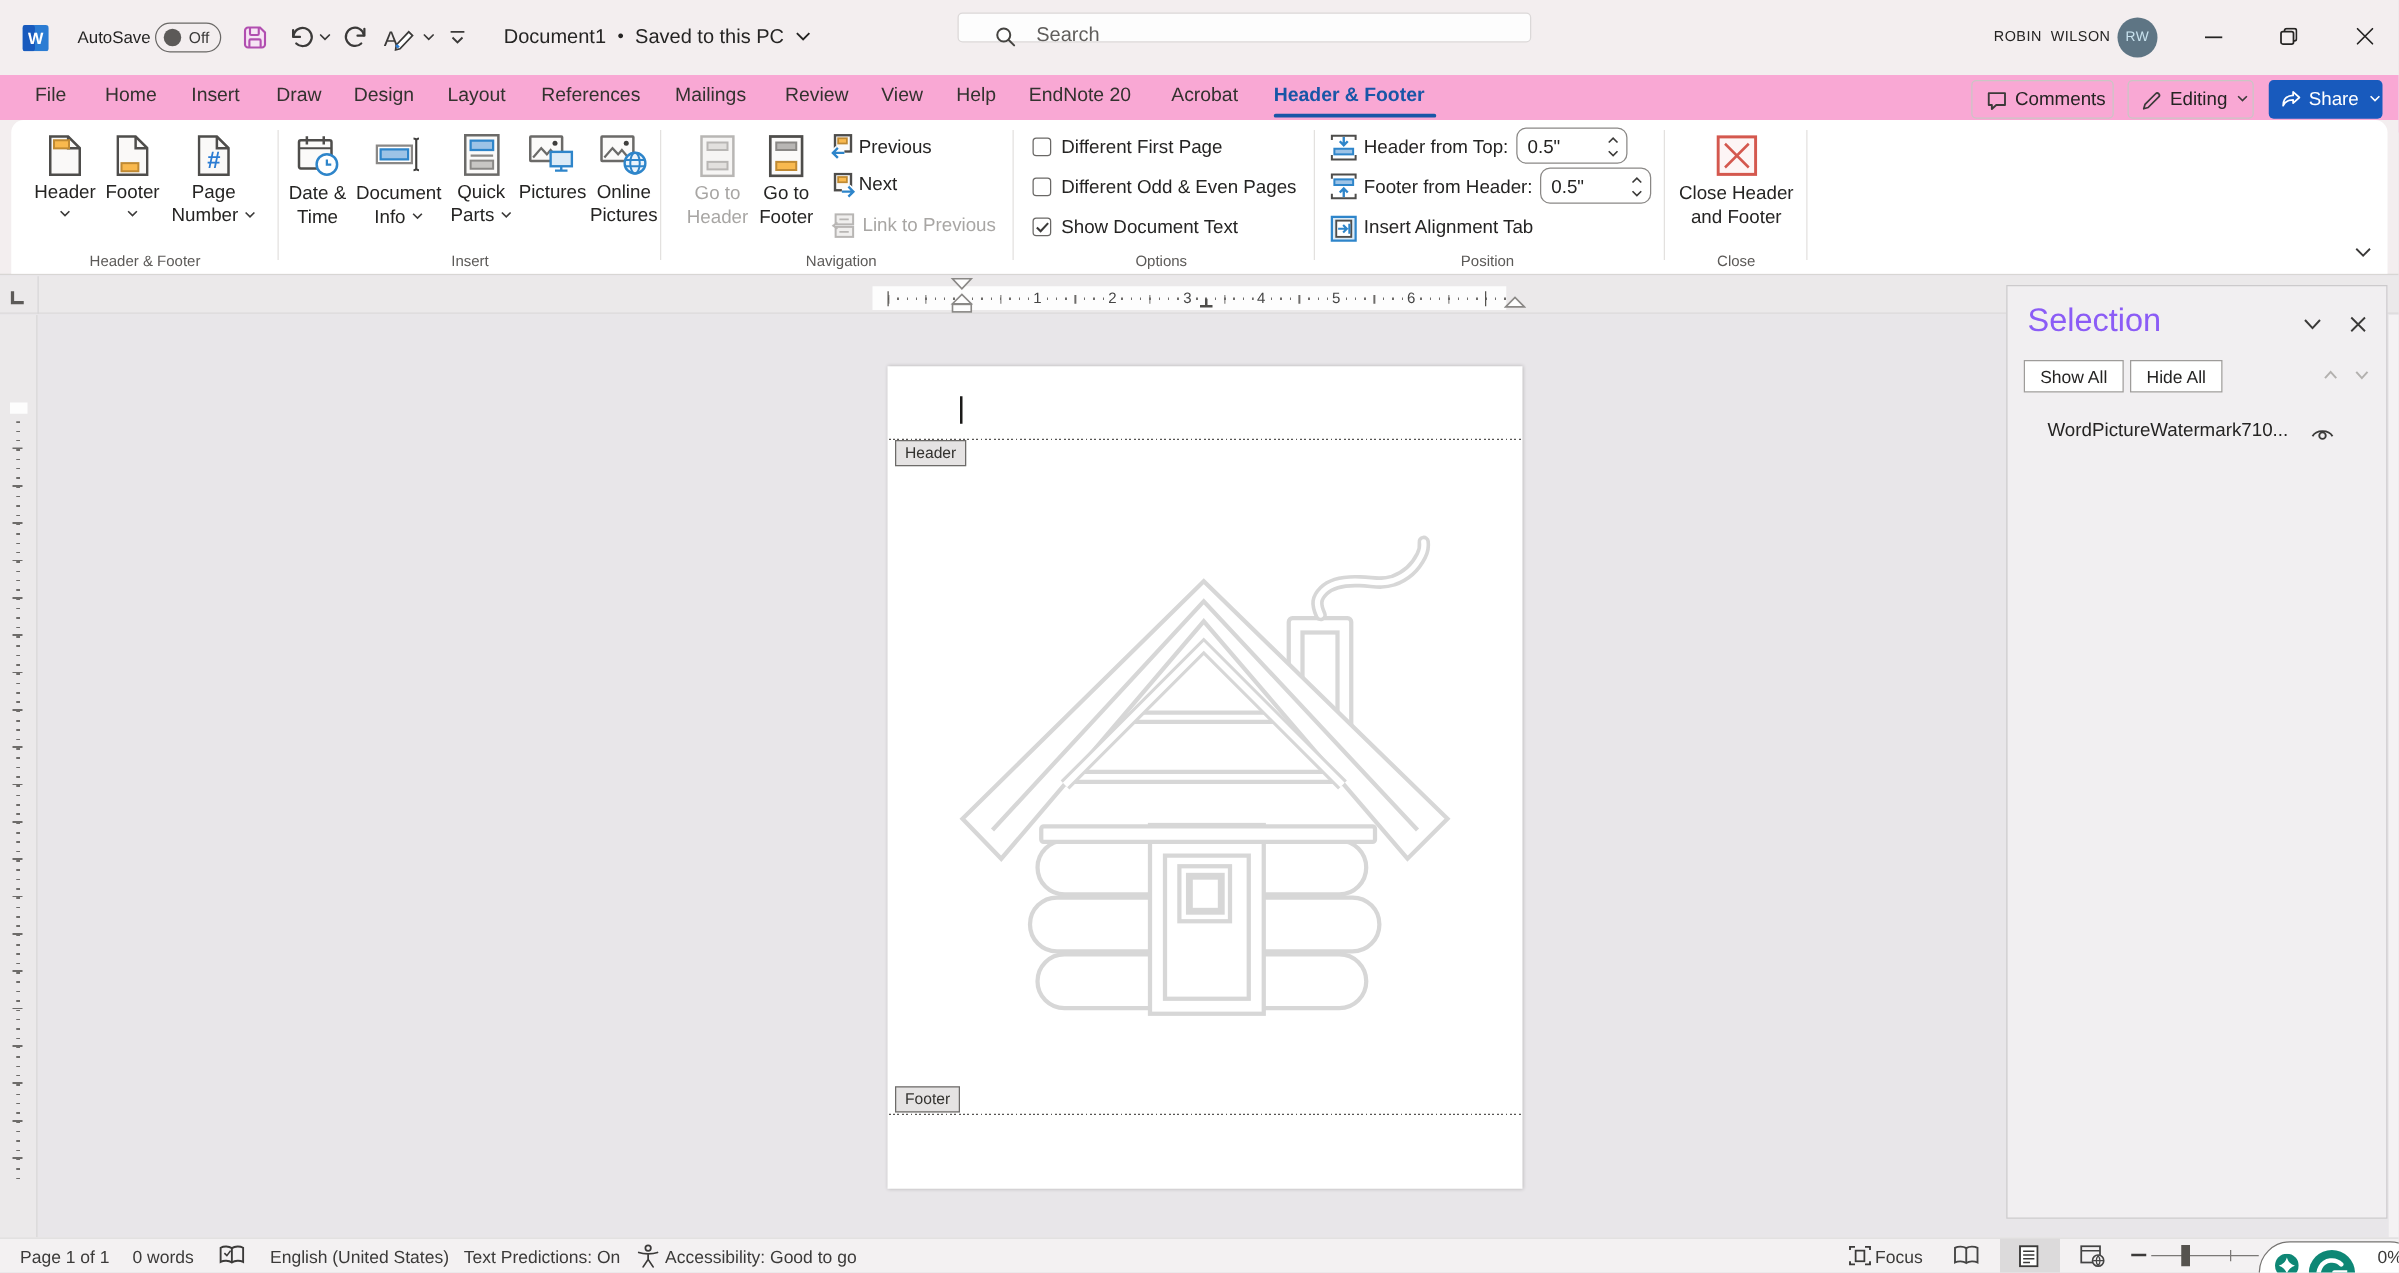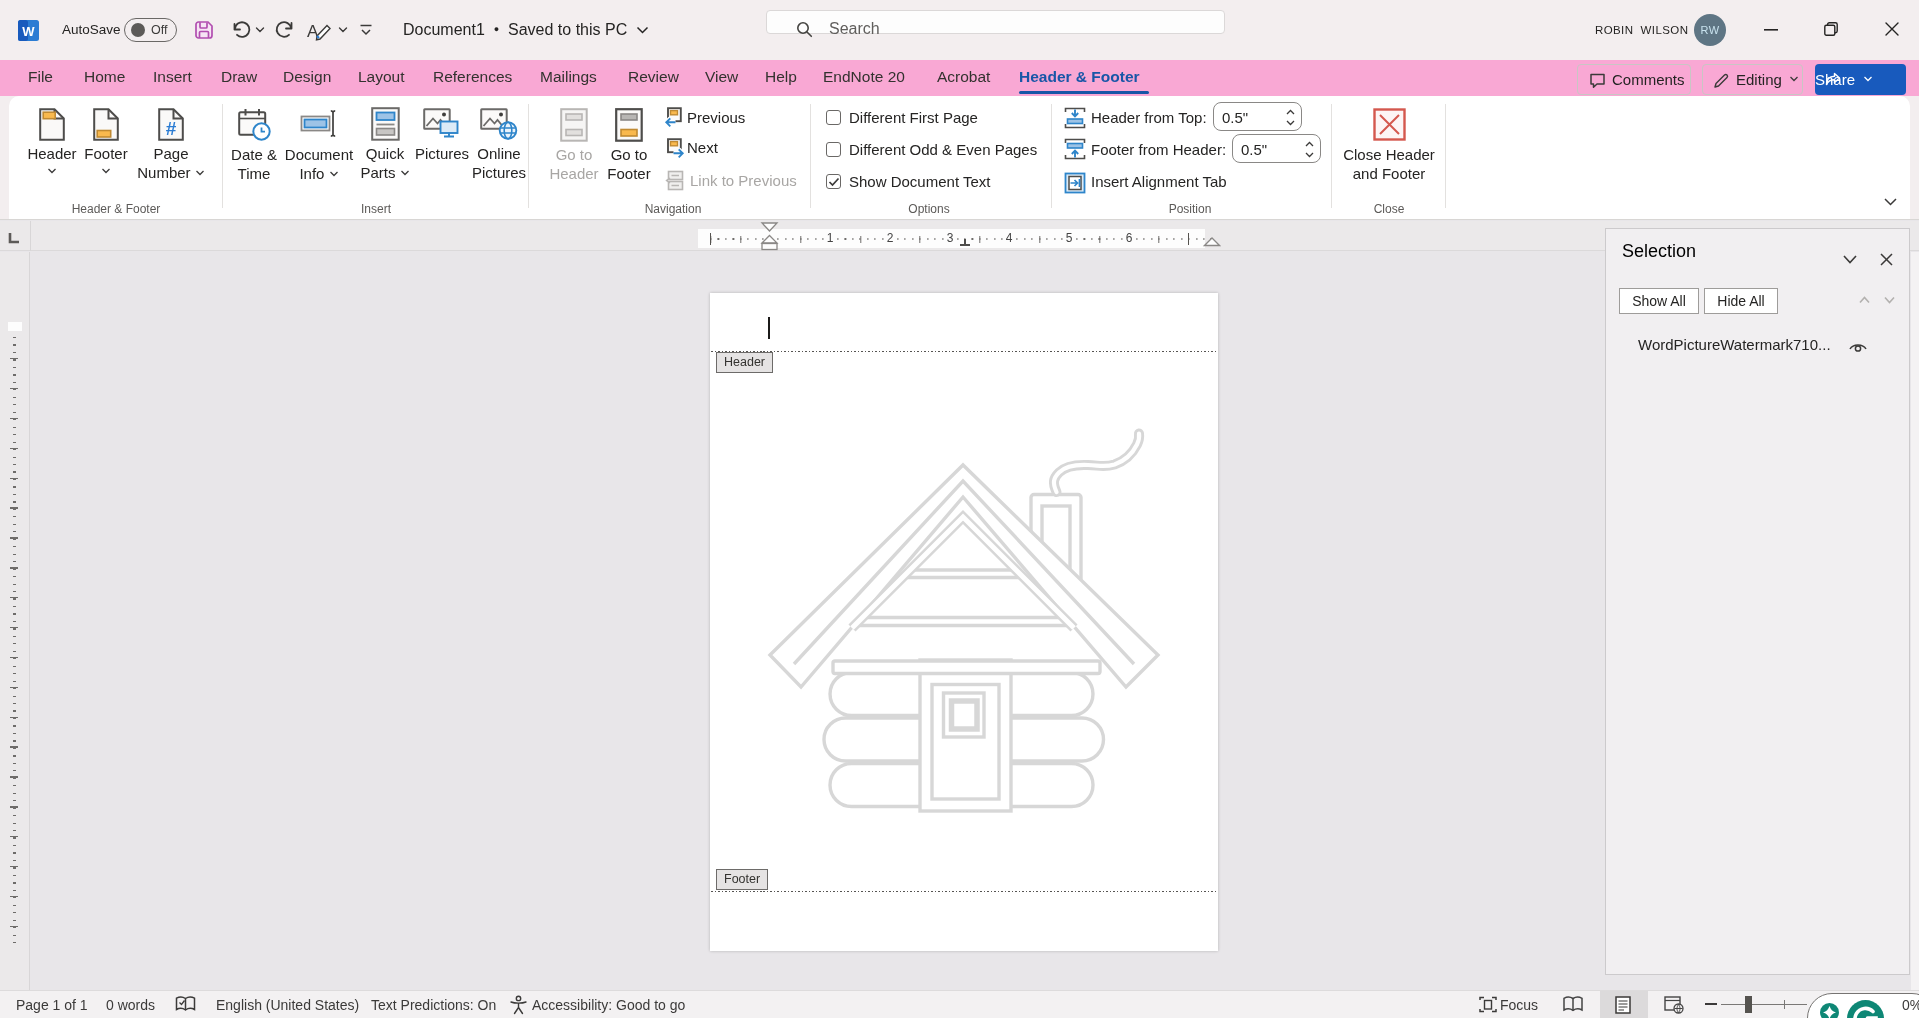--- a/index.html
+++ b/index.html
@@ -153,21 +153,21 @@
       <path d="M2 1.5 H15 V11 H8 L4.5 14.2 V11 H2 Z" fill="none" stroke="#3b3a39" stroke-width="1.5" stroke-linejoin="round"></path>
     </svg>Comments</div>
   <div class="pillbtn" style="left:1702px;width:101px;padding-left:33px">
     <svg class="abs" style="left:10px;top:7px" width="17" height="17" viewBox="0 0 17 17">
       <path d="M2 15 L3 11.5 L11.5 3 A1.8 1.8 0 0 1 14 3 L14 3 A1.8 1.8 0 0 1 14 5.5 L5.5 14 Z" fill="none" stroke="#3b3a39" stroke-width="1.4" stroke-linejoin="round"></path>
     </svg>Editing
     <svg style="margin-left:7px" width="10" height="7" viewBox="0 0 10 7">
         <path d="M1.5 1 L5 4.5 L8.5 1" fill="none" stroke="#3b3a39" stroke-width="1.3"></path>
       </svg>
   </div>
-  <div class="pillbtn" id="sharebtn" style="left:1815px;width:91px;">
+  <div class="pillbtn" id="sharebtn" style="left:1815px;width:91px;padding-left:32px">
     <svg class="abs" style="left:10px;top:8px" width="17" height="16" viewBox="0 0 17 16">
       <path d="M9.5 1.5 L14.5 6 L9.5 10.5 V7.8 C5 7.8 2.8 9.6 1.5 12.5 C1.5 8 4 4.6 9.5 4.3 Z" fill="none" stroke="#ffffff" stroke-width="1.4" stroke-linejoin="round"></path>
     </svg>Share
     <svg style="margin-left:8px" width="10" height="7" viewBox="0 0 10 7">
         <path d="M1.5 1 L5 4.5 L8.5 1" fill="none" stroke="#fff" stroke-width="1.3"></path>
       </svg>
   </div>
 </div>
 <div id="ribbon">
   <div class="abs" style="left:9px;top:0;width:1901px;height:123px;background:#fff;border-radius:10px 10px 0 0"></div>
@@ -459,21 +459,21 @@
       <defs>
         <clipPath id="gclip">
             <polygon points="852,628 963,517 1074,628"></polygon>
           </clipPath>
       </defs>
     </svg>
   </div>
 </div>
 <div class="abs" style="left:1911px;top:252px;width:8px;height:738px;background:#f4f2f3"></div>
 <div id="selpane">
-  <div class="abs" style="left:16px;top:12px;font-size:18px;color:#000000">Selection</div>
+  <div class="abs" style="left:16px;top:12px;font-size:26px;color:#8b5cf6">Selection</div>
   <svg class="abs" style="left:236px;top:25px" width="16" height="11" viewBox="0 0 16 11">
       <path d="M2 2 L8 8.5 L14 2" fill="none" stroke="#3b3a39" stroke-width="1.6"></path>
     </svg>
   <svg class="abs" style="left:274px;top:24px" width="13" height="13" viewBox="0 0 13 13">
       <path d="M1 1 L12 12 M12 1 L1 12" stroke="#3b3a39" stroke-width="1.5"></path>
     </svg>
   <div class="selbtn" style="left:13px;width:80px;line-height:24px">Show All</div>
   <div class="selbtn" style="left:98px;width:74px;line-height:24px">Hide All</div>
   <svg class="abs" style="left:252px;top:66px" width="13" height="10" viewBox="0 0 13 10">
       <path d="M2 7.5 L6.5 2.5 L11 7.5" fill="none" stroke="#b3b1af" stroke-width="1.6"></path>

